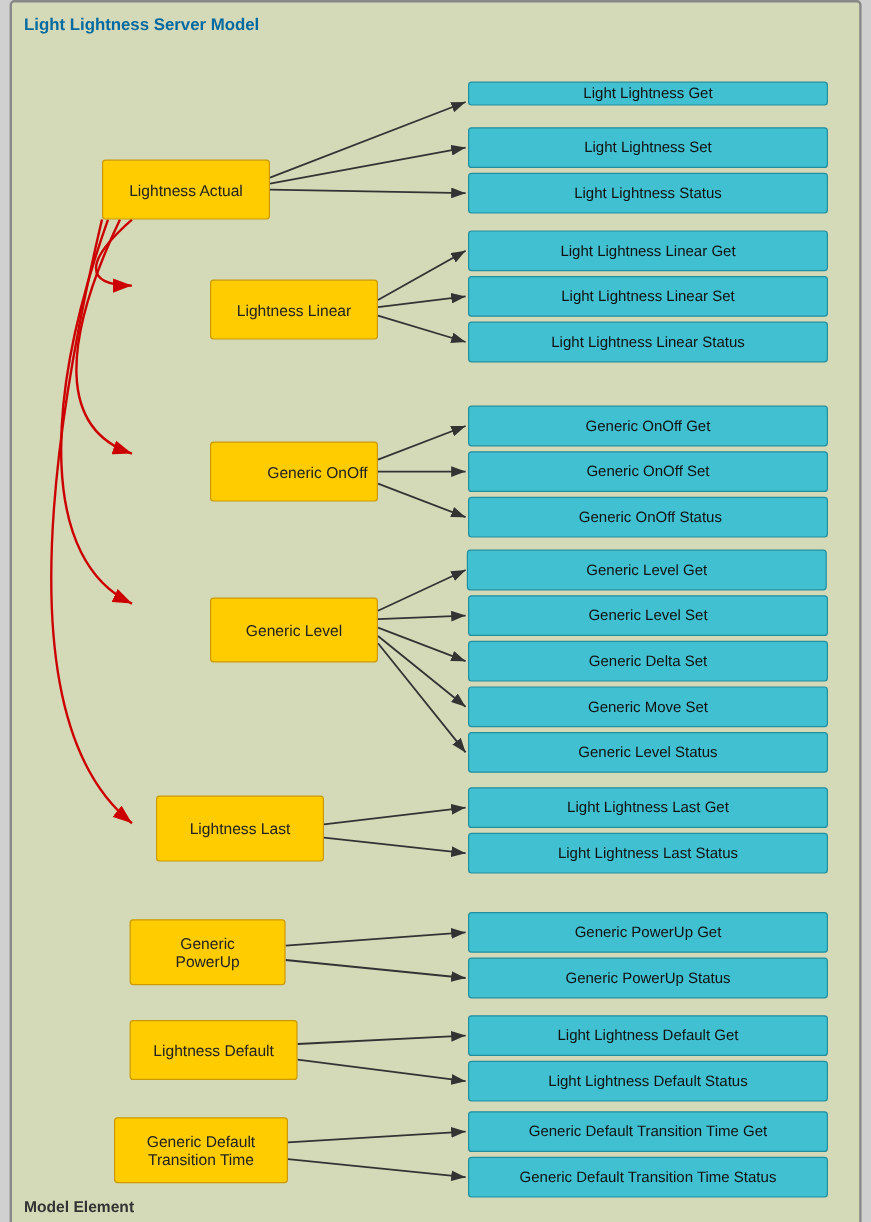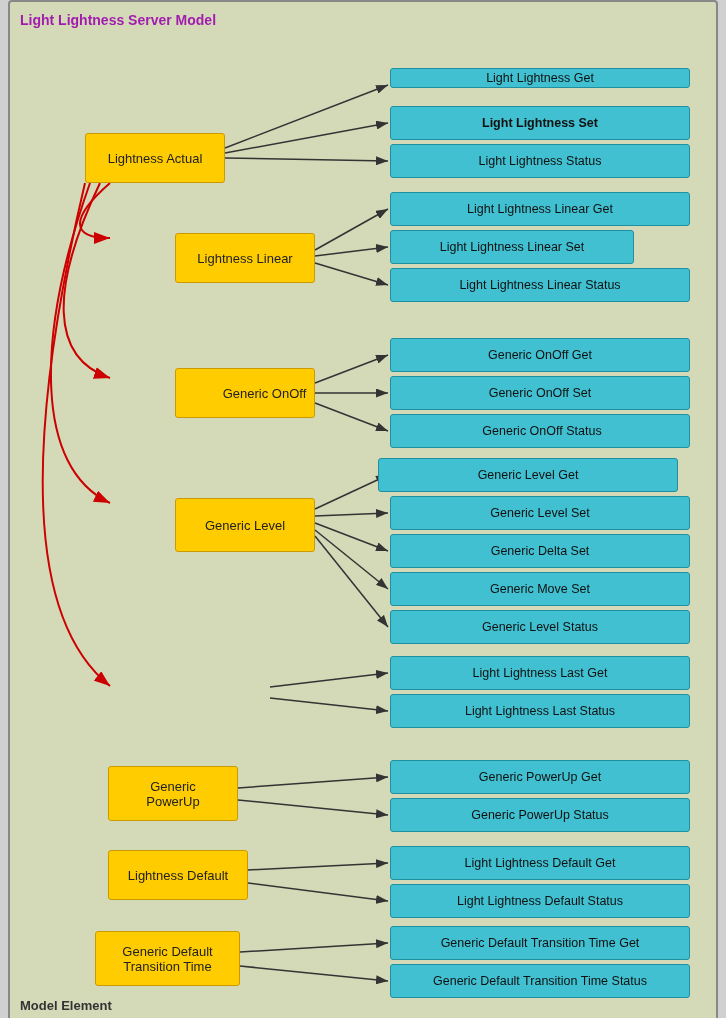--- a/index.html
+++ b/index.html
@@ -18,21 +18,21 @@
       min-height: 1000px;
       background: #d4d9b8;
       border: 2px solid #888;
       border-radius: 4px;
       padding: 10px 10px 10px 10px;
       position: relative;
     }
     .title {
       font-weight: bold;
       font-size: 14px;
-      color: #a21caf;
+      color: #0369a1;
       margin-bottom: 10px;
     }
     .footer {
       font-weight: bold;
       font-size: 13px;
       color: #333;
       margin-top: 10px;
     }
     .diagram {
       position: relative;
@@ -159,61 +159,64 @@
     </div>
 
     <div class="node-box" style="left:155px; top:330px; width:140px; height:50px;padding-left:45px;">
       <span>Generic OnOff</span>
     </div>
 
     <div class="node-box" style="left:155px; top:460px; width:140px; height:54px;">
       <span>Generic Level</span>
     </div>
 
+    <div class="node-box" style="left:110px; top:625px; width:140px; height:55px;">
+      <span>Lightness Last</span>
+    </div>
 
     <div class="node-box" style="left:88px; top:728px; width:130px; height:55px; text-align:center;">
       <span>Generic<br>PowerUp</span>
     </div>
 
     <div class="node-box" style="left:88px; top:812px; width:140px; height:50px;">
       <span>Lightness Default</span>
     </div>
 
     <div class="node-box" style="left:75px; top:893px; width:145px; height:55px; text-align:center;">
       <span>Generic Default<br>Transition Time</span>
     </div>
 
     <div class="msg-box" style="left:370px; top:30px; width:300px; height:20px;">
       <span>Light Lightness Get</span>
     </div>
-    <div class="msg-box" style="left:370px; top:68px; width:300px; height:34px;font-weight:bold;">
+    <div class="msg-box" style="left:370px; top:68px; width:300px; height:34px;">
       <span>Light Lightness Set</span>
     </div>
     <div class="msg-box" style="left:370px; top:106px; width:300px; height:34px;">
       <span>Light Lightness Status</span>
     </div>
     <div class="msg-box" style="left:370px; top:154px; width:300px; height:34px;">
       <span>Light Lightness Linear Get</span>
     </div>
-    <div class="msg-box" style="left:370px; top:192px; width:244px; height:34px;">
+    <div class="msg-box" style="left:370px; top:192px; width:300px; height:34px;">
       <span>Light Lightness Linear Set</span>
     </div>
     <div class="msg-box" style="left:370px; top:230px; width:300px; height:34px;">
       <span>Light Lightness Linear Status</span>
     </div>
     <div class="msg-box" style="left:370px; top:300px; width:300px; height:34px;">
       <span>Generic OnOff Get</span>
     </div>
     <div class="msg-box" style="left:370px; top:338px; width:300px; height:34px;">
       <span>Generic OnOff Set</span>
     </div>
     <div class="msg-box" style="left:370px; top:376px; width:300px; height:34px;padding-left:10px;">
       <span>Generic OnOff Status</span>
     </div>
-    <div class="msg-box" style="left:358px; top:420px; width:300px; height:34px;">
+    <div class="msg-box" style="left:369px; top:420px; width:300px; height:34px;">
       <span>Generic Level Get</span>
     </div>
     <div class="msg-box" style="left:370px; top:458px; width:300px; height:34px;">
       <span>Generic Level Set</span>
     </div>
     <div class="msg-box" style="left:370px; top:496px; width:300px; height:34px;">
       <span>Generic Delta Set</span>
     </div>
     <div class="msg-box" style="left:370px; top:534px; width:300px; height:34px;align-items:center;">
       <span>Generic Move Set</span>

